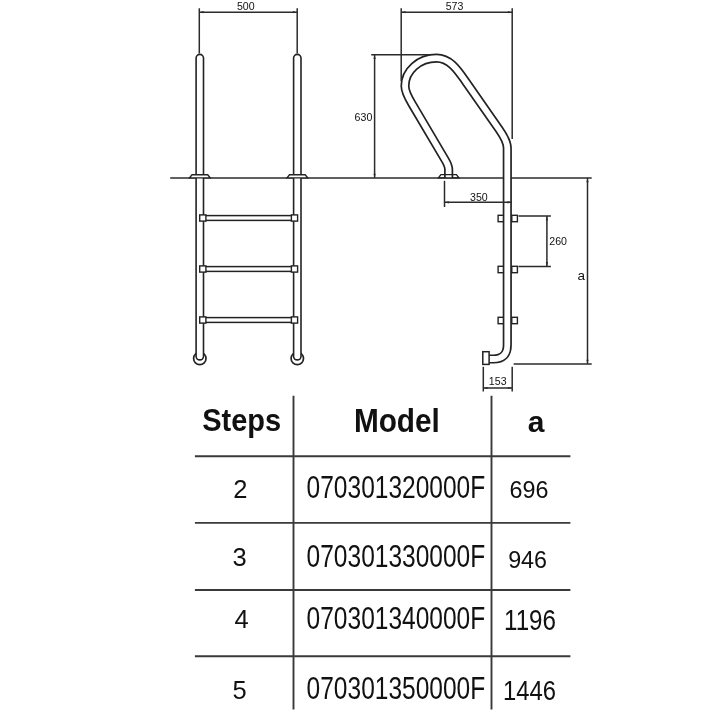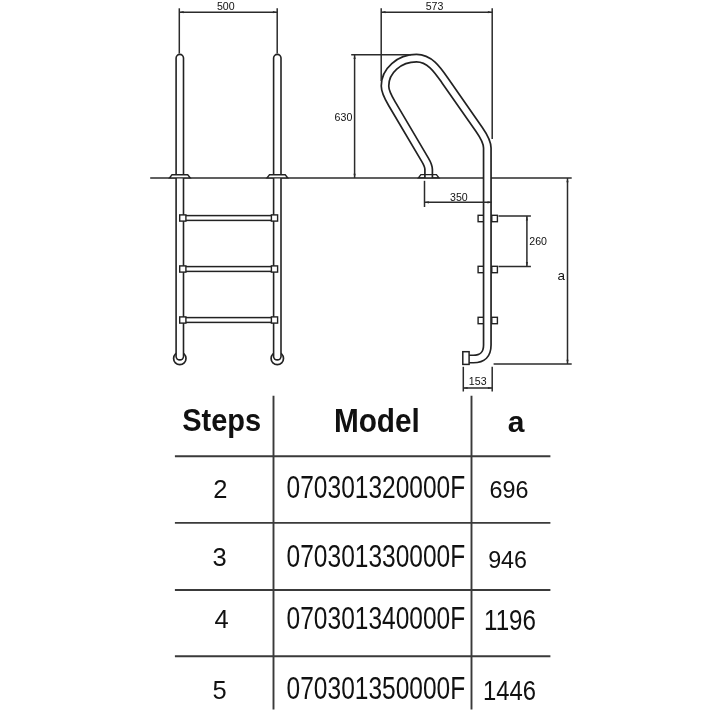--- a/index.html
+++ b/index.html
@@ -1,16 +1,16 @@
 <!DOCTYPE html>
 <html><head>
 <meta charset="utf-8">
 <style>
   html,body{margin:0;padding:0;background:#fff;}
-  .page{width:604px;height:718px;position:relative;background:#fff;overflow:hidden;}
+  .page{width:604px;height:718px;position:relative;background:#fff;overflow:hidden;margin-left:20px;}
   svg{display:block;}
   text{font-family:"Liberation Sans",sans-serif;fill:#111;}
 </style>
 </head>
 <body>
 <div class="page">
 <svg width="718" height="718" viewBox="0 0 718 718">
   <rect x="0" y="0" width="718" height="718" fill="#ffffff"></rect>
 
   <line x1="150.2" y1="178" x2="571.7" y2="178" stroke="#2b2b2b" stroke-width="1.6"></line>

